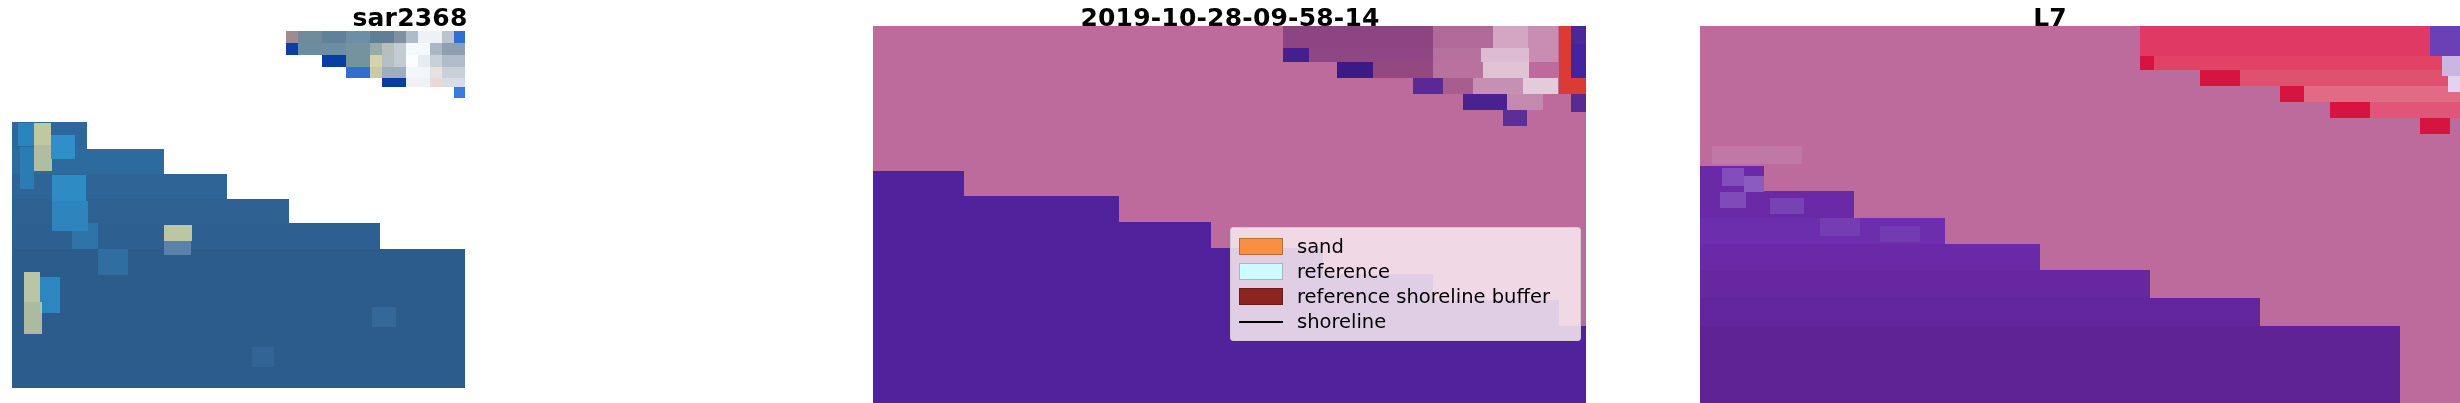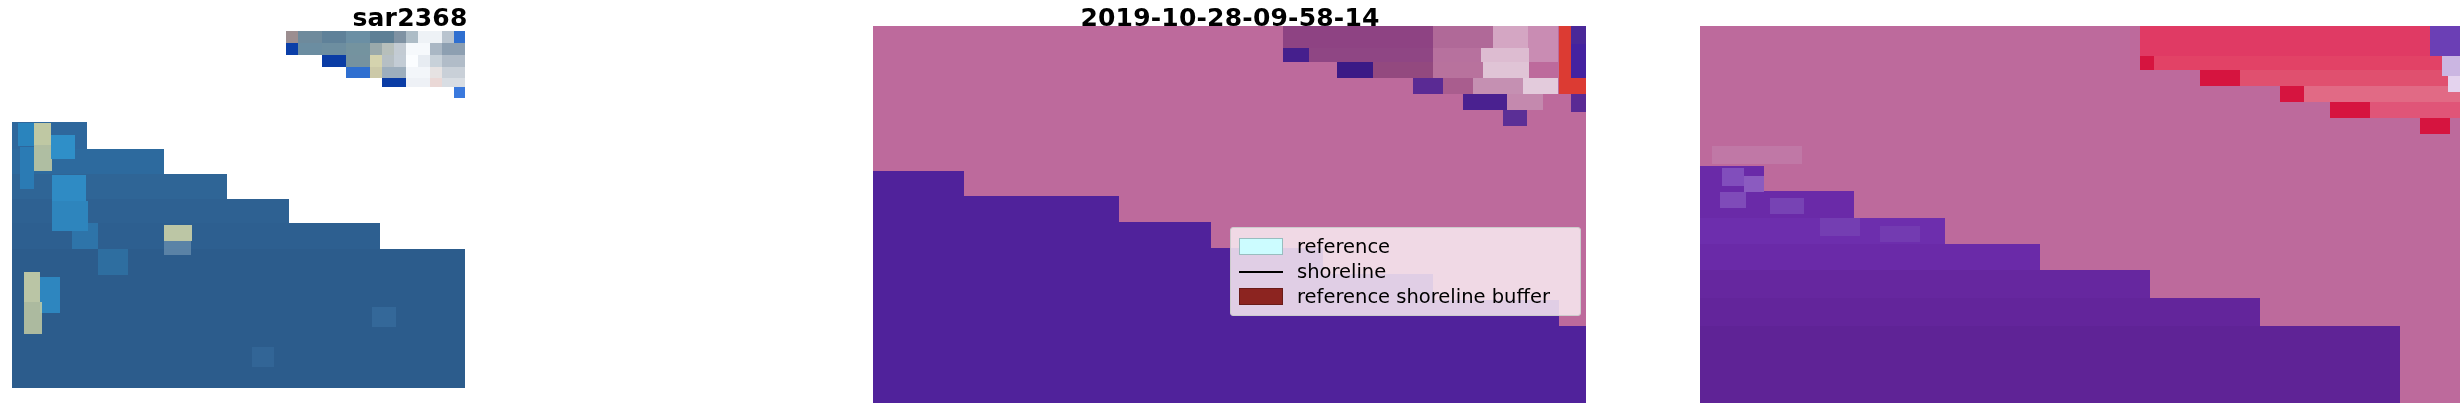--- a/index.html
+++ b/index.html
@@ -193,35 +193,40 @@
       <div class="cell" style="left:0px;top:170px;width:246px;height:207px;background:#50229b;"></div>
       <div class="cell" style="left:0px;top:196px;width:338px;height:181px;background:#50229b;"></div>
       <div class="cell" style="left:0px;top:222px;width:450px;height:155px;background:#50229b;"></div>
       <div class="cell" style="left:0px;top:248px;width:560px;height:129px;background:#50229b;"></div>
       <div class="cell" style="left:0px;top:274px;width:686px;height:103px;background:#50229b;"></div>
       <div class="cell" style="left:686px;top:300px;width:27px;height:77px;background:#50229b;"></div>
     </div>
 
     <div class="legend" style="left:410px;top:227px;width:351px;">
       <div class="legend-row">
+        <span class="swatch" style="background:#f89043;"></span>
+        <span class="legend-label">sand</span>
+      </div>
+      <div class="legend-row">
         <span class="swatch" style="background:#ccfcff;"></span>
         <span class="legend-label">reference</span>
       </div>
       <div class="legend-row">
+        <span class="swatch" style="background:#8c2420;"></span>
+        <span class="legend-label">reference shoreline buffer</span>
+      </div>
+      <div class="legend-row">
         <span class="swatch line"></span>
         <span class="legend-label">shoreline</span>
       </div>
-      <div class="legend-row">
-        <span class="swatch" style="background:#8c2420;"></span>
-        <span class="legend-label">reference shoreline buffer</span>
-      </div>
     </div>
   </div>
 
   <div class="panel" id="p3">
+    <div class="panel-title">L7</div>
 
     <div class="axes" id="ax3">
 
       <div class="cell" style="left:0;top:0;width:760px;height:377px;background:#bd6a9c;"></div>
 
       <div class="cell" style="left:440px;top:0px;width:320px;height:30px;background:#e03a64;"></div>
       <div class="cell" style="left:440px;top:30px;width:14px;height:14px;background:#d6143f;"></div>
       <div class="cell" style="left:454px;top:30px;width:306px;height:14px;background:#e24266;"></div>
       <div class="cell" style="left:500px;top:44px;width:40px;height:16px;background:#d6143f;"></div>
       <div class="cell" style="left:540px;top:44px;width:220px;height:16px;background:#e0506f;"></div>

